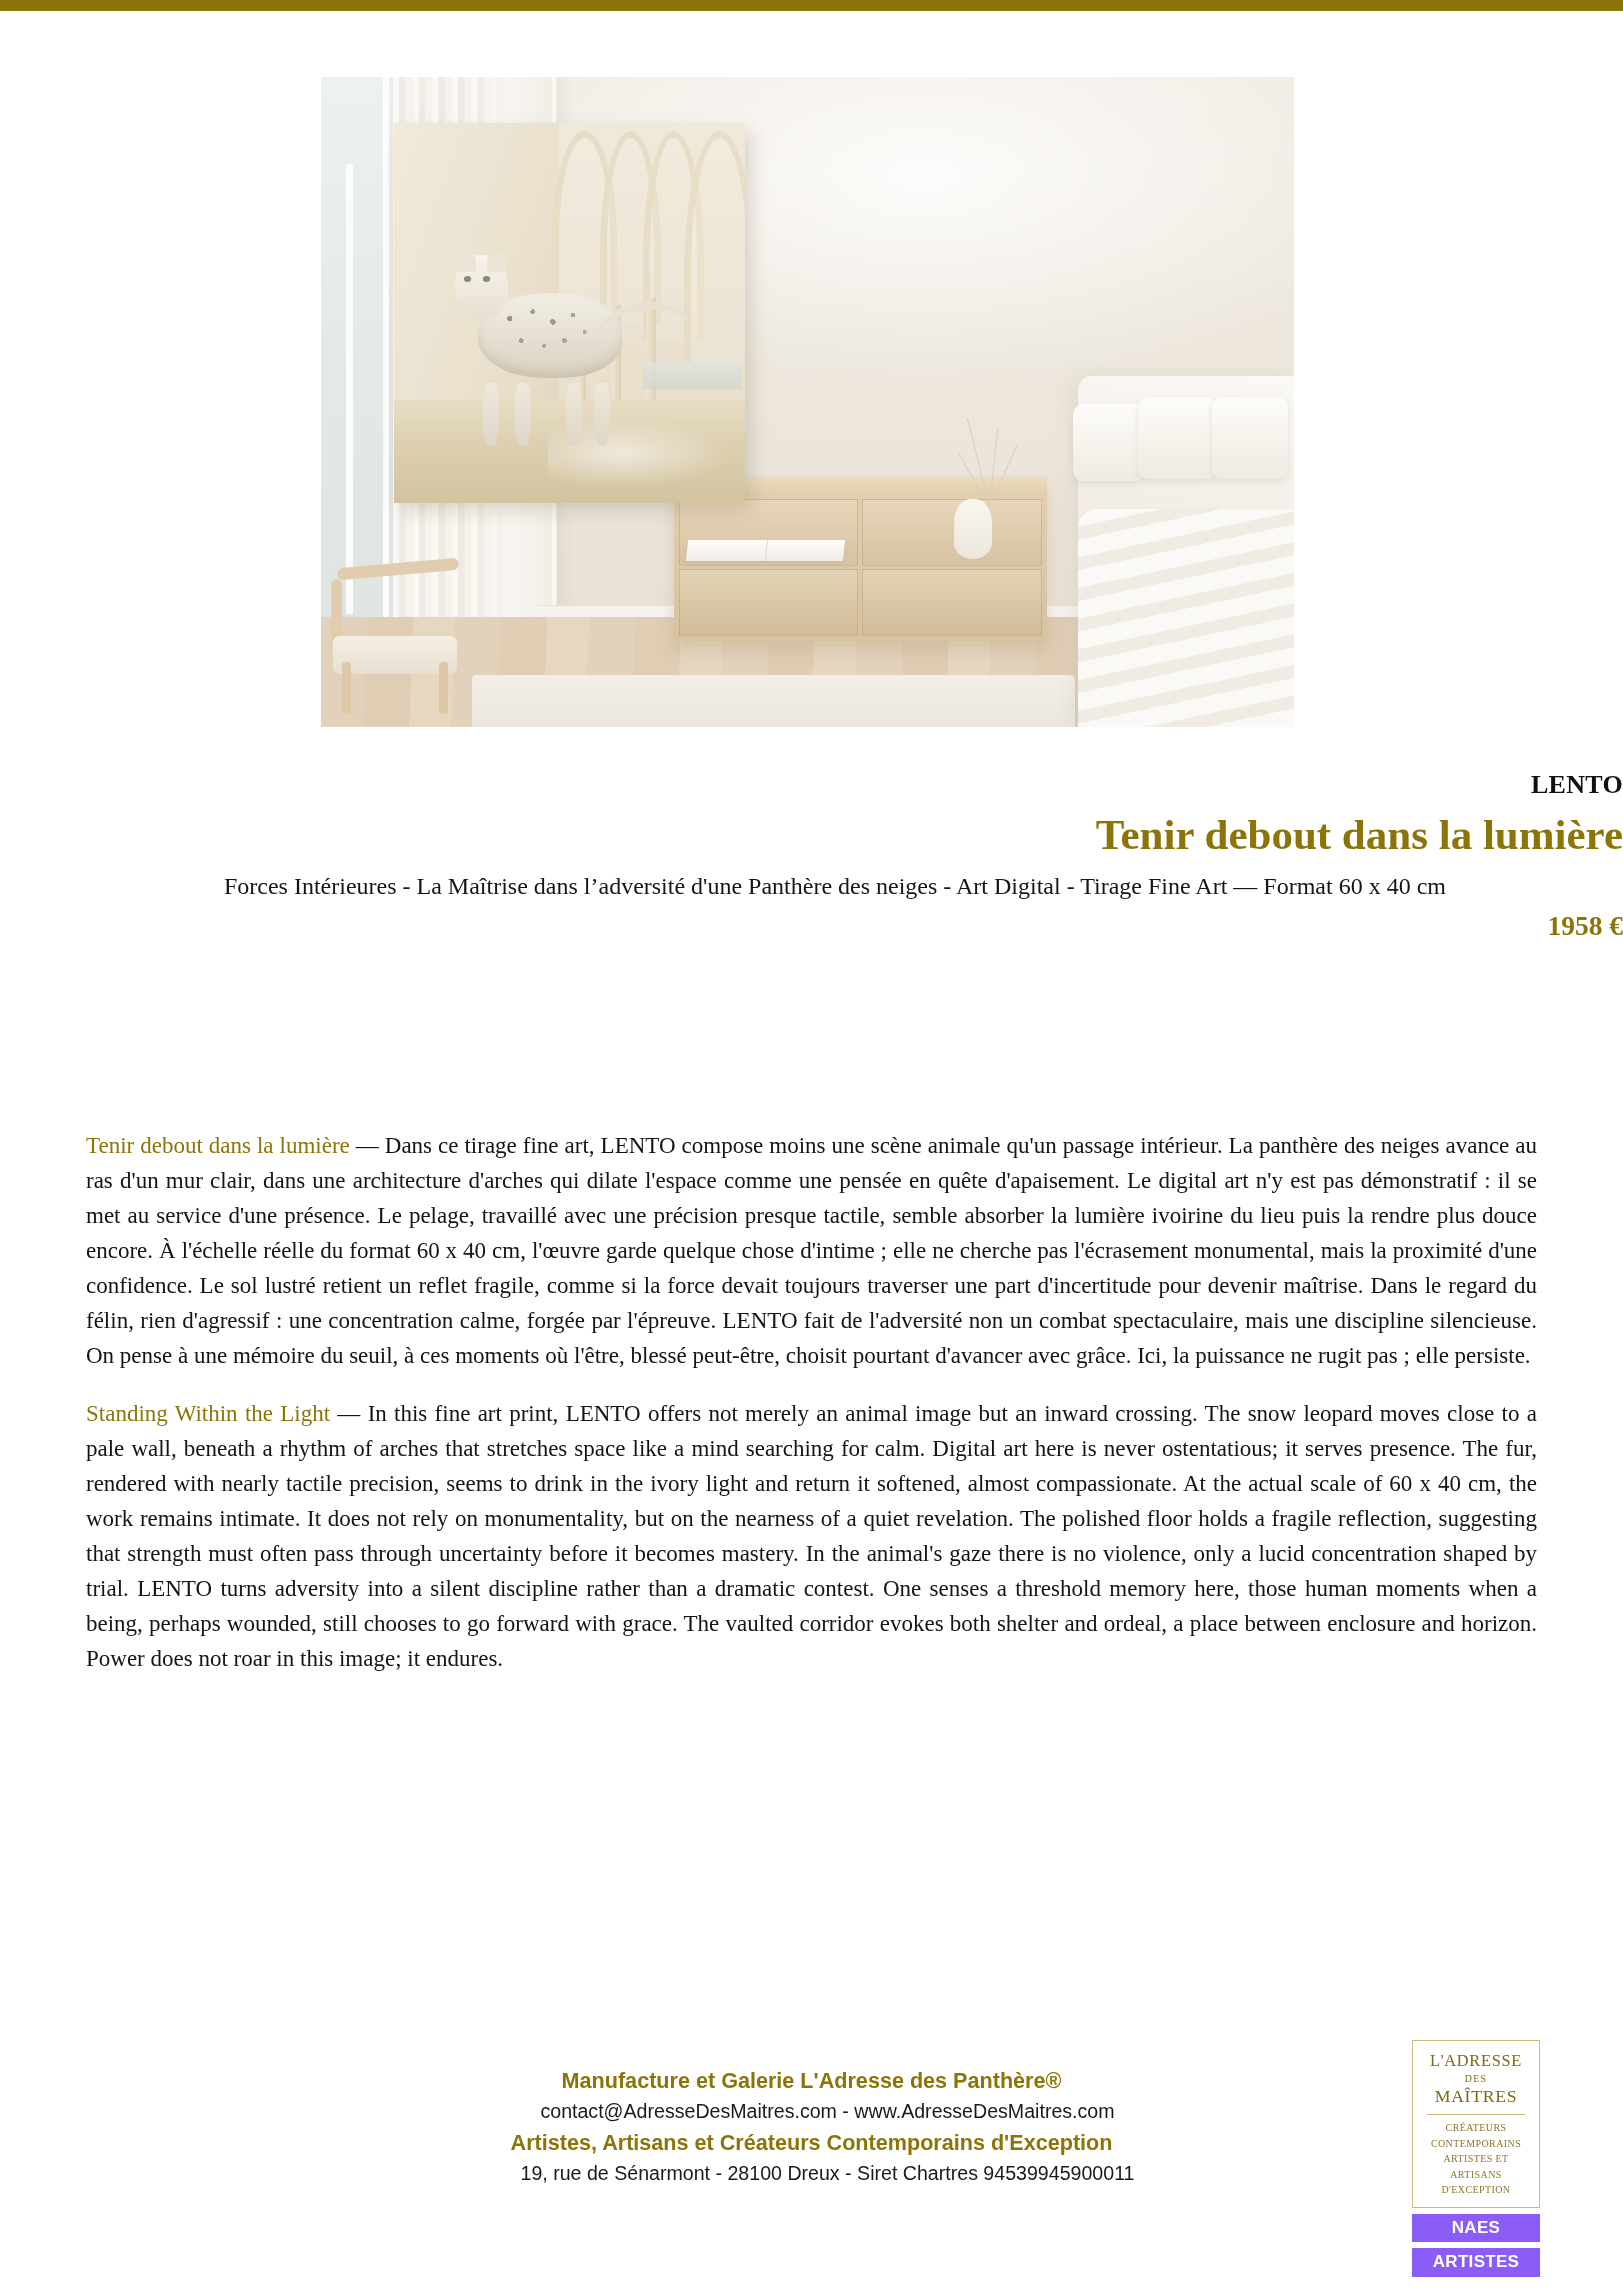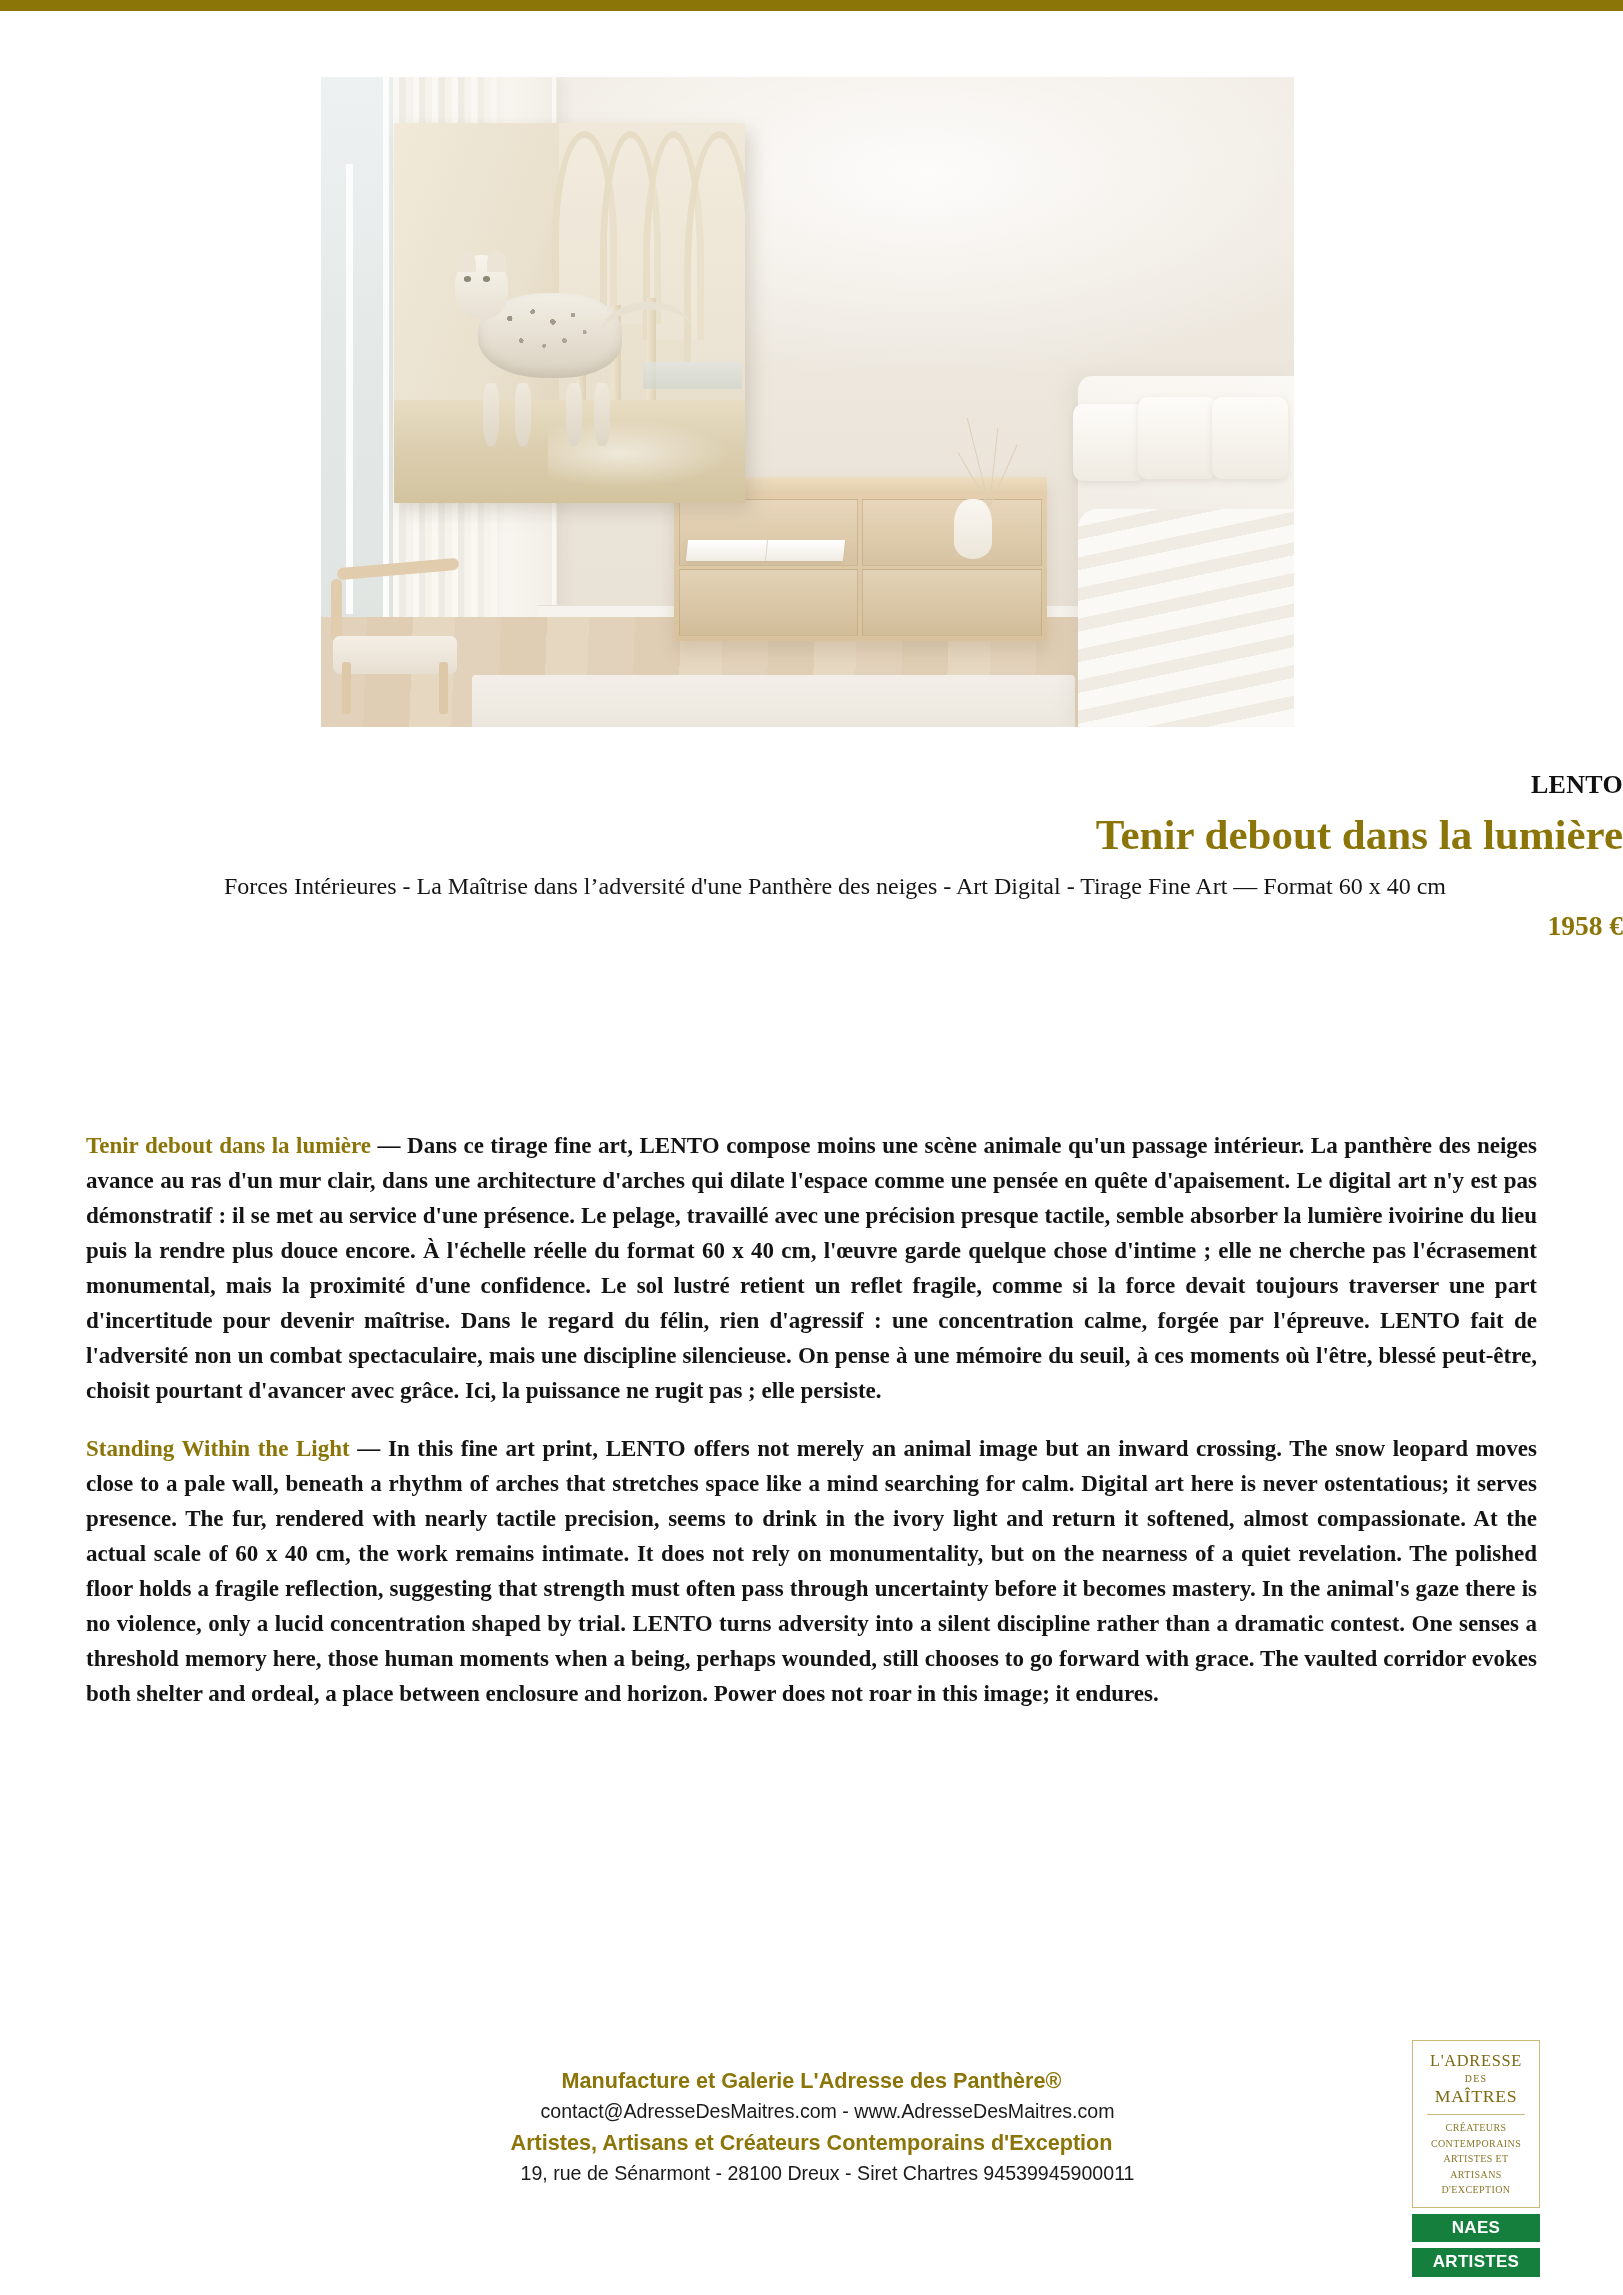--- a/index.html
+++ b/index.html
@@ -389,21 +389,20 @@
     font-weight: bold;
     color: #8c7508;
   }
 
   
   .copy {
     position: absolute;
     left: 86px;
     top: 1106px;
     width: 1451px;
-    font-weight: bold;
   }
   .para {
     font-size: 23px;
     line-height: 1.52;
     color: #141414;
     text-align: justify;
     margin-bottom: 23.6px;
   }
   .para .lead {
     color: #8c7508;
@@ -483,21 +482,21 @@
   }
   .lb-sub {
     font-size: 10px;
     letter-spacing: 0.4px;
     color: #8a762a;
     line-height: 1.55;
     font-family: "Liberation Serif", "DejaVu Serif", serif;
   }
   .tagbox {
     margin-top: 5.9px;
-    background: #15803d;
+    background: #8b5cf6;
     color: #ffffff;
     font-family: "Liberation Sans", "DejaVu Sans", sans-serif;
     font-size: 17px;
     font-weight: bold;
     padding: 3.9px 0 4.6px;
     letter-spacing: 0.3px;
   }
 </style>
 </head>
 <body>

